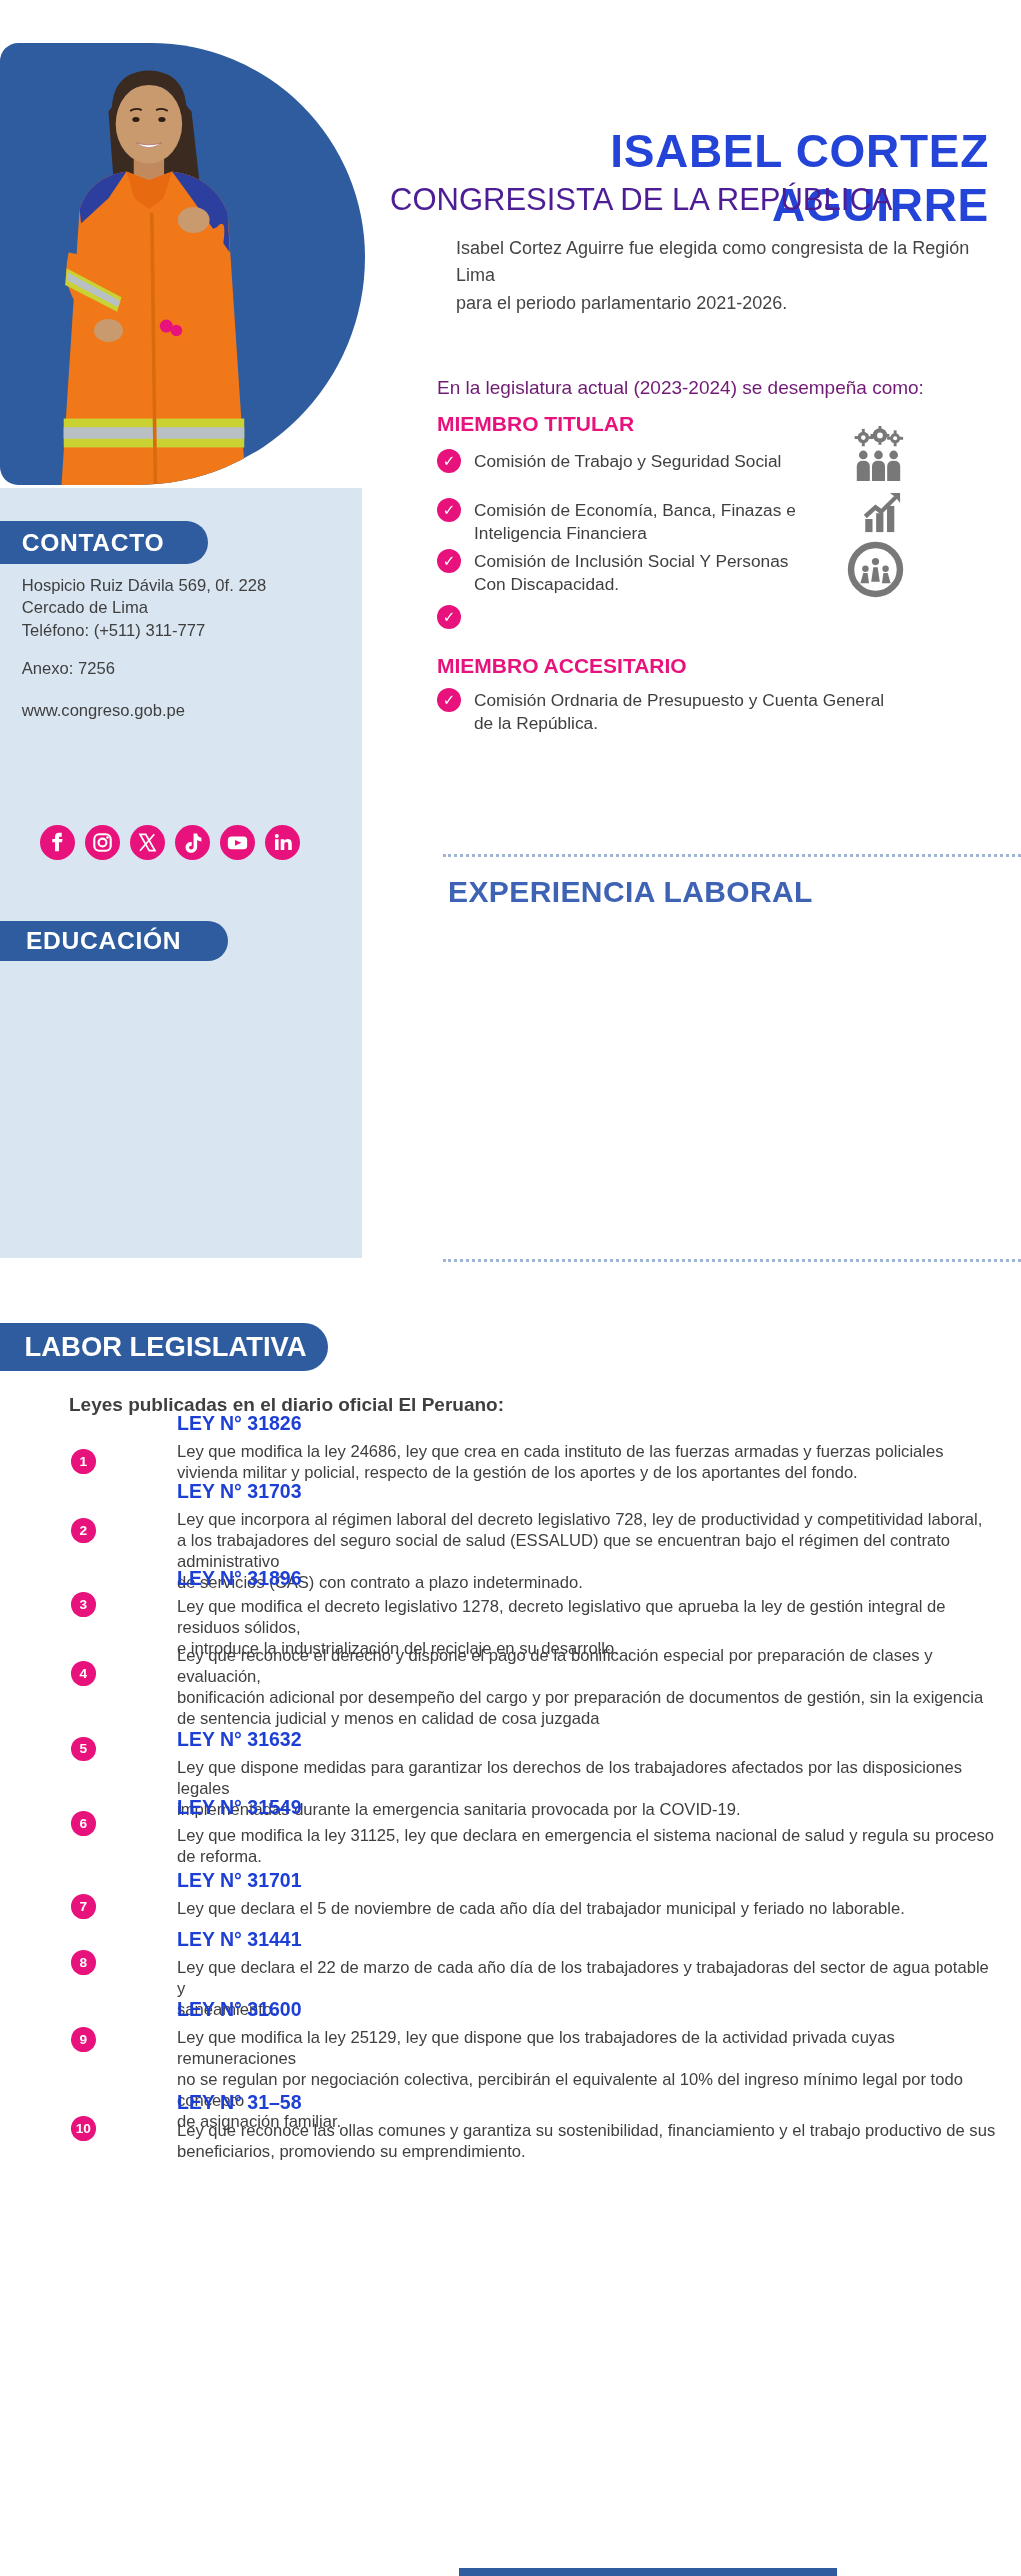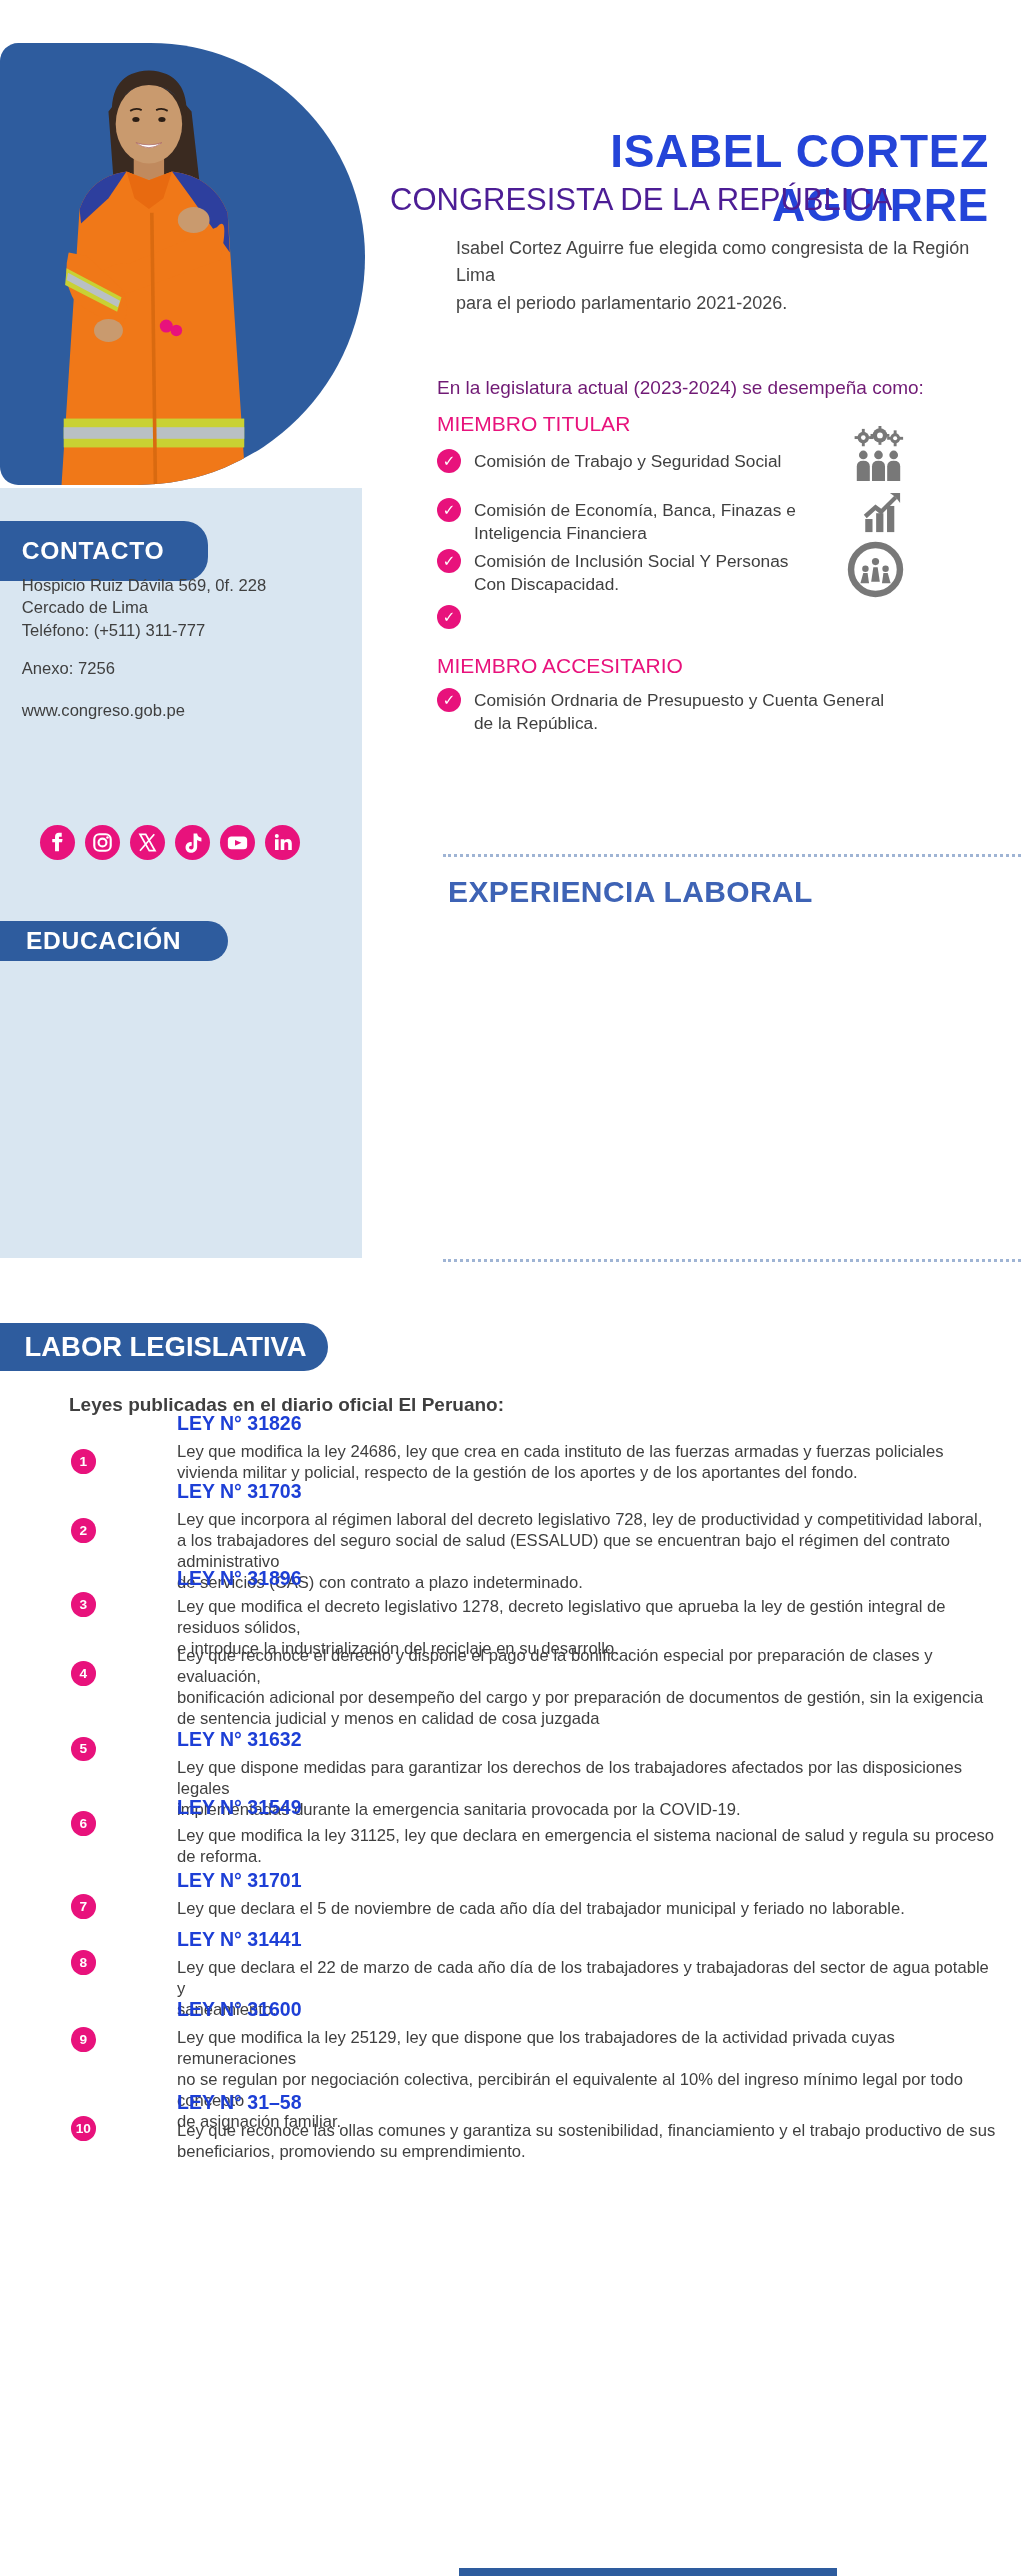--- a/index.html
+++ b/index.html
@@ -13,33 +13,33 @@
   
   .name{position:absolute;left:390px;top:124px;width:599px;text-align:right;
         font-size:46px;font-weight:bold;color:#2444d8;letter-spacing:0.7px;}
   .title{position:absolute;left:390px;top:182px;width:599px;
          font-size:31px;font-weight:normal;color:#4c1d95;}
   .intro{position:absolute;left:456px;top:235px;width:520px;font-size:18px;line-height:27.4px;
          color:#454545;white-space:pre-line;}
 
   
   .lead{position:absolute;left:437px;top:377px;font-size:19px;color:#701a75;}
-  .pink-heading{font-size:21px;font-weight:normal;color:#e8127c;position:absolute;left:437px;}
+  .pink-heading{font-size:21px;font-weight:bold;color:#e8127c;position:absolute;left:437px;}
   .check-row{position:absolute;left:437px;display:flex;align-items:flex-start;}
   .check{width:24px;height:24px;border-radius:50%;background:#e8127c;color:#fff;flex:0 0 24px;
          display:flex;align-items:center;justify-content:center;font-size:15px;font-weight:bold;}
   .check-text{margin-left:13px;font-size:17.3px;line-height:22.4px;color:#3f3f3f;white-space:pre-line;padding-top:1.4px;}
   .note{position:absolute;left:444px;top:748px;font-size:17.3px;line-height:22.4px;color:#3f3f3f;white-space:pre-line;}
   .side-icon{position:absolute;color:#787878;}
 
   
   .left-panel{position:absolute;left:0;top:488px;width:362px;height:770px;background:#d9e6f1;}
   .pill{position:absolute;left:0;background:#2e5c9e;color:#ffffff;font-weight:bold;
         display:flex;align-items:center;border-radius:0 24px 24px 0;}
-  .pill-contact{top:521px;width:186px;height:60px;font-size:24.6px;padding-left:21.7px;letter-spacing:0.7px;}
+  .pill-contact{top:521px;width:186px;height:43px;font-size:24.6px;padding-left:21.7px;letter-spacing:0.7px;}
   .pill-education{top:921px;width:202px;height:40px;font-size:24.6px;padding-left:26px;letter-spacing:0.7px;}
   .pill-labor{top:1323px;width:303px;height:48px;font-size:27.4px;padding-left:24.6px;border-radius:0 26px 26px 0;}
   .contact-block{position:absolute;left:21.7px;top:575px;font-size:16.6px;line-height:22.4px;color:#3f3f3f;}
   .contact-anexo{position:absolute;left:21.7px;top:659px;font-size:16.6px;color:#3f3f3f;}
   .contact-web{position:absolute;left:21.7px;top:701px;font-size:16.6px;color:#3f3f3f;}
   .social-row{position:absolute;left:40px;top:825px;display:flex;gap:10px;}
   .social{width:35px;height:35px;border-radius:50%;background:#e8127c;display:flex;
           align-items:center;justify-content:center;}
 
   

